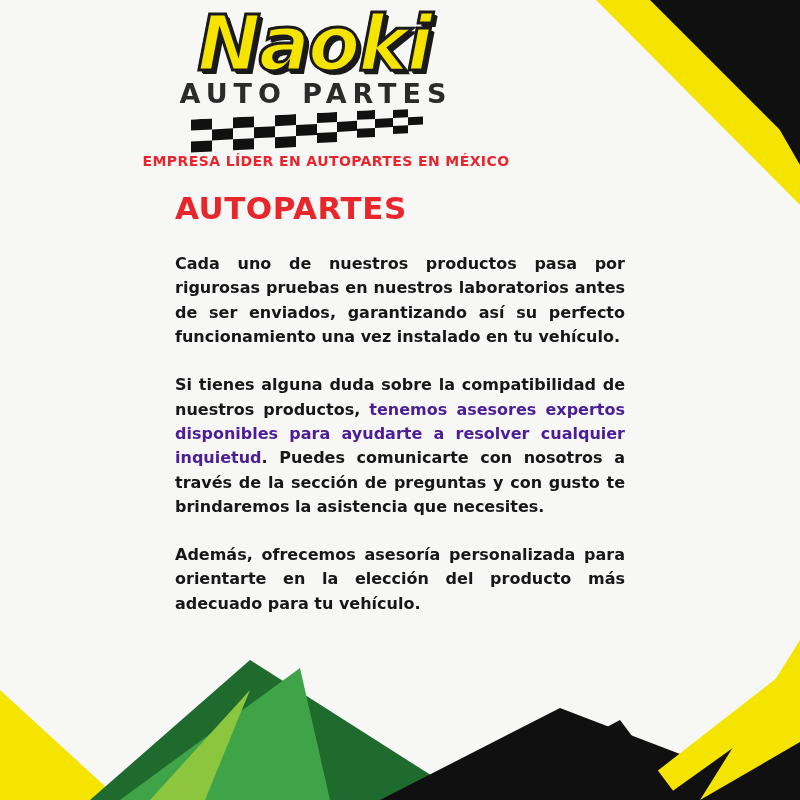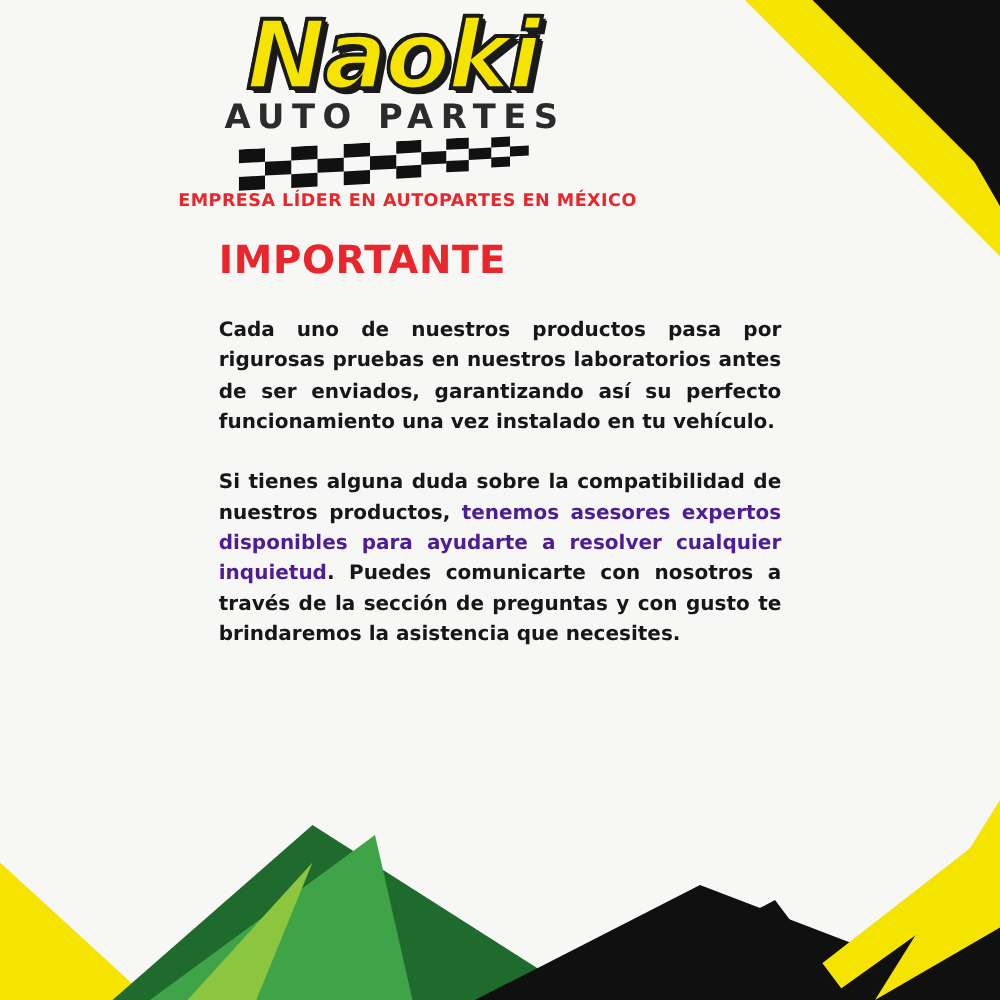--- a/index.html
+++ b/index.html
@@ -173,21 +173,22 @@
           <rect x="166" y="18" width="18" height="9" fill="#111"></rect>
           <rect x="202" y="17" width="15" height="8" fill="#111"></rect>
         </g>
       </svg>
     </div>
 
     <div class="tagline">EMPRESA LÍDER  EN AUTOPARTES EN MÉXICO</div>
   </div>
 
   <div class="content">
-    <div class="headline">IMPORTANTE</div>
+    <div class="headline">AUTOPARTES</div>
 
     <p class="para">Cada uno de nuestros productos pasa por rigurosas pruebas en nuestros laboratorios antes de ser enviados, garantizando así su perfecto funcionamiento una vez instalado en tu vehículo.</p>
 
     <p class="para"><span>Si tienes alguna duda sobre la compatibilidad de nuestros productos, </span><span class="hl">tenemos asesores expertos disponibles para ayudarte a resolver cualquier inquietud</span><span>. Puedes comunicarte con nosotros a través de la sección de preguntas y con gusto te brindaremos la asistencia que necesites.</span></p>
 
+    <p class="para">Además, ofrecemos asesoría personalizada para orientarte en la elección del producto más adecuado para tu vehículo.</p>
   </div>
 
 </div>
 
 </body></html>

